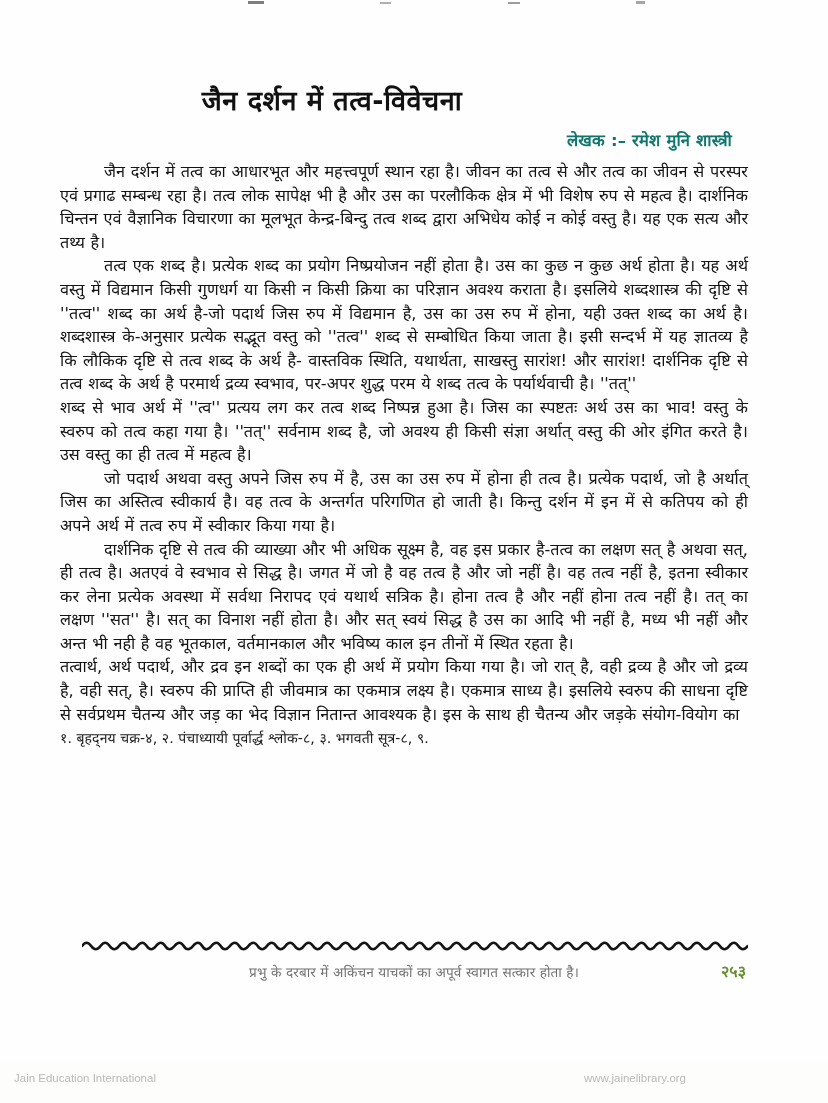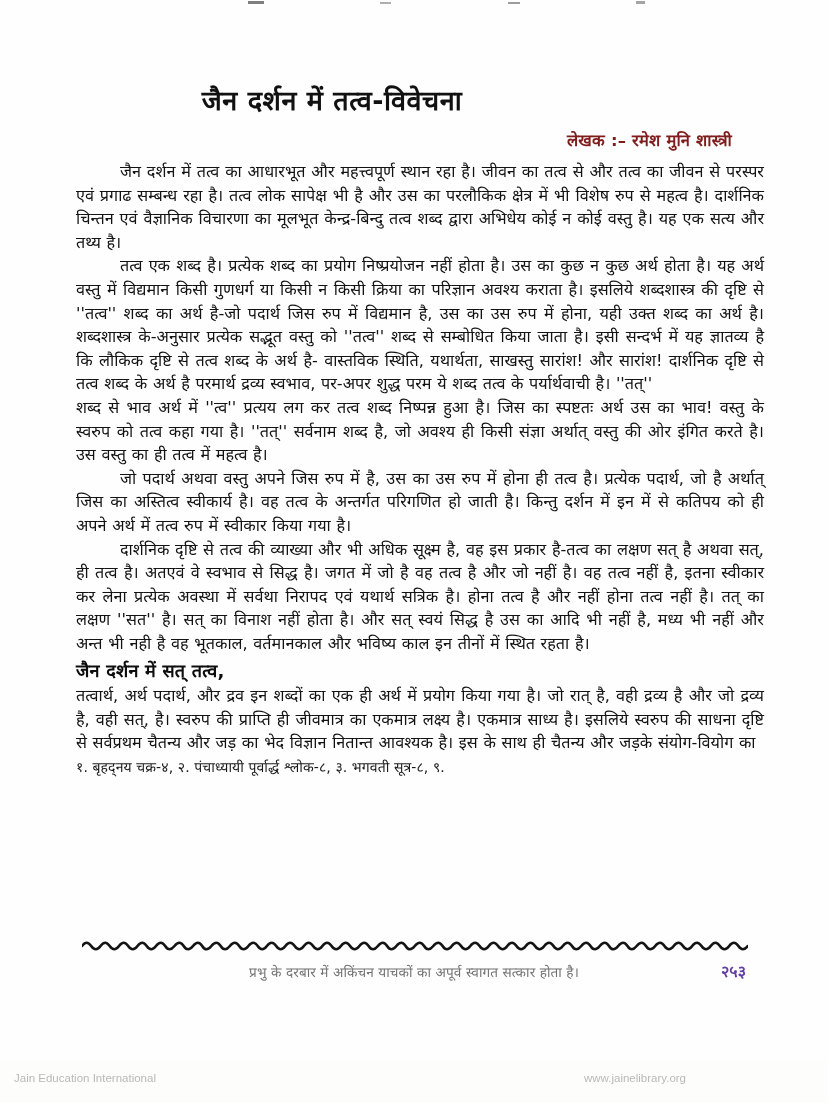--- a/index.html
+++ b/index.html
@@ -55,28 +55,28 @@
     color: #111;
     letter-spacing: .5px;
     line-height: 1.1;
   }
   .byline {
     position: absolute;
     right: 96px;
     top: 128px;
     font-size: 16.5px;
     font-weight: 700;
-    color: #7f1d1d;
+    color: #0f766e;
     letter-spacing: .2px;
   }
 
   
   .body-block {
     position: absolute;
-    left: 76px;
+    left: 60px;
     top: 160px;
     width: 688px;
     color: #131313;
     font-size: 16.2px;
     line-height: 23.6px;
   }
   .para {
     margin: 0 0 0 0;
     text-align: justify;
     text-justify: inter-word;
@@ -122,21 +122,21 @@
     font-size: 13.6px;
     color: #4a4a4a;
     opacity: .78;
     letter-spacing: .1px;
   }
   .page-number {
     position: absolute;
     right: 82px;
     top: 960px;
     font-size: 16px;
-    color: #4c1d95;
+    color: #4d7c0f;
     opacity: .85;
     font-weight: 600;
   }
 
   
   .footer {
     position: absolute;
     left: 0;
     top: 1072px;
     width: 700px;
@@ -172,21 +172,20 @@
     <p class="para indent">जैन दर्शन में तत्व का आधारभूत और महत्त्वपूर्ण स्थान रहा है। जीवन का तत्व से और तत्व का जीवन से परस्पर एवं प्रगाढ सम्बन्ध रहा है। तत्व लोक सापेक्ष भी है और उस का परलौकिक क्षेत्र में भी विशेष रुप से महत्व है। दार्शनिक चिन्तन एवं वैज्ञानिक विचारणा का मूलभूत केन्द्र-बिन्दु तत्व शब्द द्वारा अभिधेय कोई न कोई वस्तु है। यह एक सत्य और तथ्य है।</p>
 
     <p class="para indent">तत्व एक शब्द है। प्रत्येक शब्द का प्रयोग निष्प्रयोजन नहीं होता है। उस का कुछ न कुछ अर्थ होता है। यह अर्थ वस्तु में विद्यमान किसी गुणधर्ग या किसी न किसी क्रिया का परिज्ञान अवश्य कराता है। इसलिये शब्दशास्त्र की दृष्टि से ''तत्व'' शब्द का अर्थ है-जो पदार्थ जिस रुप में विद्यमान है, उस का उस रुप में होना, यही उक्त शब्द का अर्थ है। शब्दशास्त्र के-अनुसार प्रत्येक सद्भूत वस्तु को ''तत्व'' शब्द से सम्बोधित किया जाता है। इसी सन्दर्भ में यह ज्ञातव्य है कि लौकिक दृष्टि से तत्व शब्द के अर्थ है- वास्तविक स्थिति, यथार्थता, साखस्तु सारांश! और सारांश! दार्शनिक दृष्टि से तत्व शब्द के अर्थ है परमार्थ द्रव्य स्वभाव, पर-अपर शुद्ध परम ये शब्द तत्व के पर्यार्थवाची है। ''तत्''</p>
 
     <p class="para">शब्द से भाव अर्थ में ''त्व'' प्रत्यय लग कर तत्व शब्द निष्पन्न हुआ है। जिस का स्पष्टतः अर्थ उस का भाव! वस्तु के स्वरुप को तत्व कहा गया है। ''तत्'' सर्वनाम शब्द है, जो अवश्य ही किसी संज्ञा अर्थात् वस्तु की ओर इंगित करते है। उस वस्तु का ही तत्व में महत्व है।</p>
 
     <p class="para indent">जो पदार्थ अथवा वस्तु अपने जिस रुप में है, उस का उस रुप में होना ही तत्व है। प्रत्येक पदार्थ, जो है अर्थात् जिस का अस्तित्व स्वीकार्य है। वह तत्व के अन्तर्गत परिगणित हो जाती है। किन्तु दर्शन में इन में से कतिपय को ही अपने अर्थ में तत्व रुप में स्वीकार किया गया है।</p>
 
     <p class="para indent">दार्शनिक दृष्टि से तत्व की व्याख्या और भी अधिक सूक्ष्म है, वह इस प्रकार है-तत्व का लक्षण सत् है अथवा सत्, ही तत्व है। अतएवं वे स्वभाव से सिद्ध है। जगत में जो है वह तत्व है और जो नहीं है। वह तत्व नहीं है, इतना स्वीकार कर लेना प्रत्येक अवस्था में सर्वथा निरापद एवं यथार्थ सत्रिक है। होना तत्व है और नहीं होना तत्व नहीं है। तत् का लक्षण ''सत'' है। सत् का विनाश नहीं होता है। और सत् स्वयं सिद्ध है उस का आदि भी नहीं है, मध्य भी नहीं और अन्त भी नही है वह भूतकाल, वर्तमानकाल और भविष्य काल इन तीनों में स्थित रहता है।</p>
 
-    <div class="subhead">जैन दर्शन में सत् तत्व,</div>
 
     <p class="para">तत्वार्थ, अर्थ पदार्थ, और द्रव इन शब्दों का एक ही अर्थ में प्रयोग किया गया है। जो रात् है, वही द्रव्य है और जो द्रव्य है, वही सत्, है। स्वरुप की प्राप्ति ही जीवमात्र का एकमात्र लक्ष्य है। एकमात्र साध्य है। इसलिये स्वरुप की साधना दृष्टि से सर्वप्रथम चैतन्य और जड़ का भेद विज्ञान नितान्त आवश्यक है। इस के साथ ही चैतन्य और जड़के संयोग-वियोग का</p>
 
     <div class="footnote-line">१. बृहद्नय चक्र-४, २. पंचाध्यायी पूर्वार्द्ध श्लोक-८, ३. भगवती सूत्र-८, ९.</div>
   </div>
 
   <div class="wavy">
     <svg width="666" height="16" viewBox="0 0 666 16" xmlns="http://www.w3.org/2000/svg">
       <path d="M0,8 Q4.6,1.5 9.2,8 T18.5,8 T27.7,8 T37,8 T46.2,8 T55.5,8 T64.7,8 T74,8 T83.2,8 T92.5,8 T101.7,8 T111,8 T120.2,8 T129.4,8 T138.7,8 T147.9,8 T157.2,8 T166.4,8 T175.7,8 T184.9,8 T194.2,8 T203.4,8 T212.7,8 T221.9,8 T231.1,8 T240.4,8 T249.6,8 T258.9,8 T268.1,8 T277.4,8 T286.6,8 T295.9,8 T305.1,8 T314.4,8 T323.6,8 T332.8,8 T342.1,8 T351.3,8 T360.6,8 T369.8,8 T379.1,8 T388.3,8 T397.6,8 T406.8,8 T416.1,8 T425.3,8 T434.5,8 T443.8,8 T453,8 T462.3,8 T471.5,8 T480.8,8 T490,8 T499.3,8 T508.5,8 T517.8,8 T527,8 T536.2,8 T545.5,8 T554.7,8 T564,8 T573.2,8 T582.5,8 T591.7,8 T601,8 T610.2,8 T619.5,8 T628.7,8 T637.9,8 T647.2,8 T656.4,8 T665.7,8" fill="none" stroke="#141414" stroke-width="2.6" stroke-linecap="round"></path>
     </svg>

